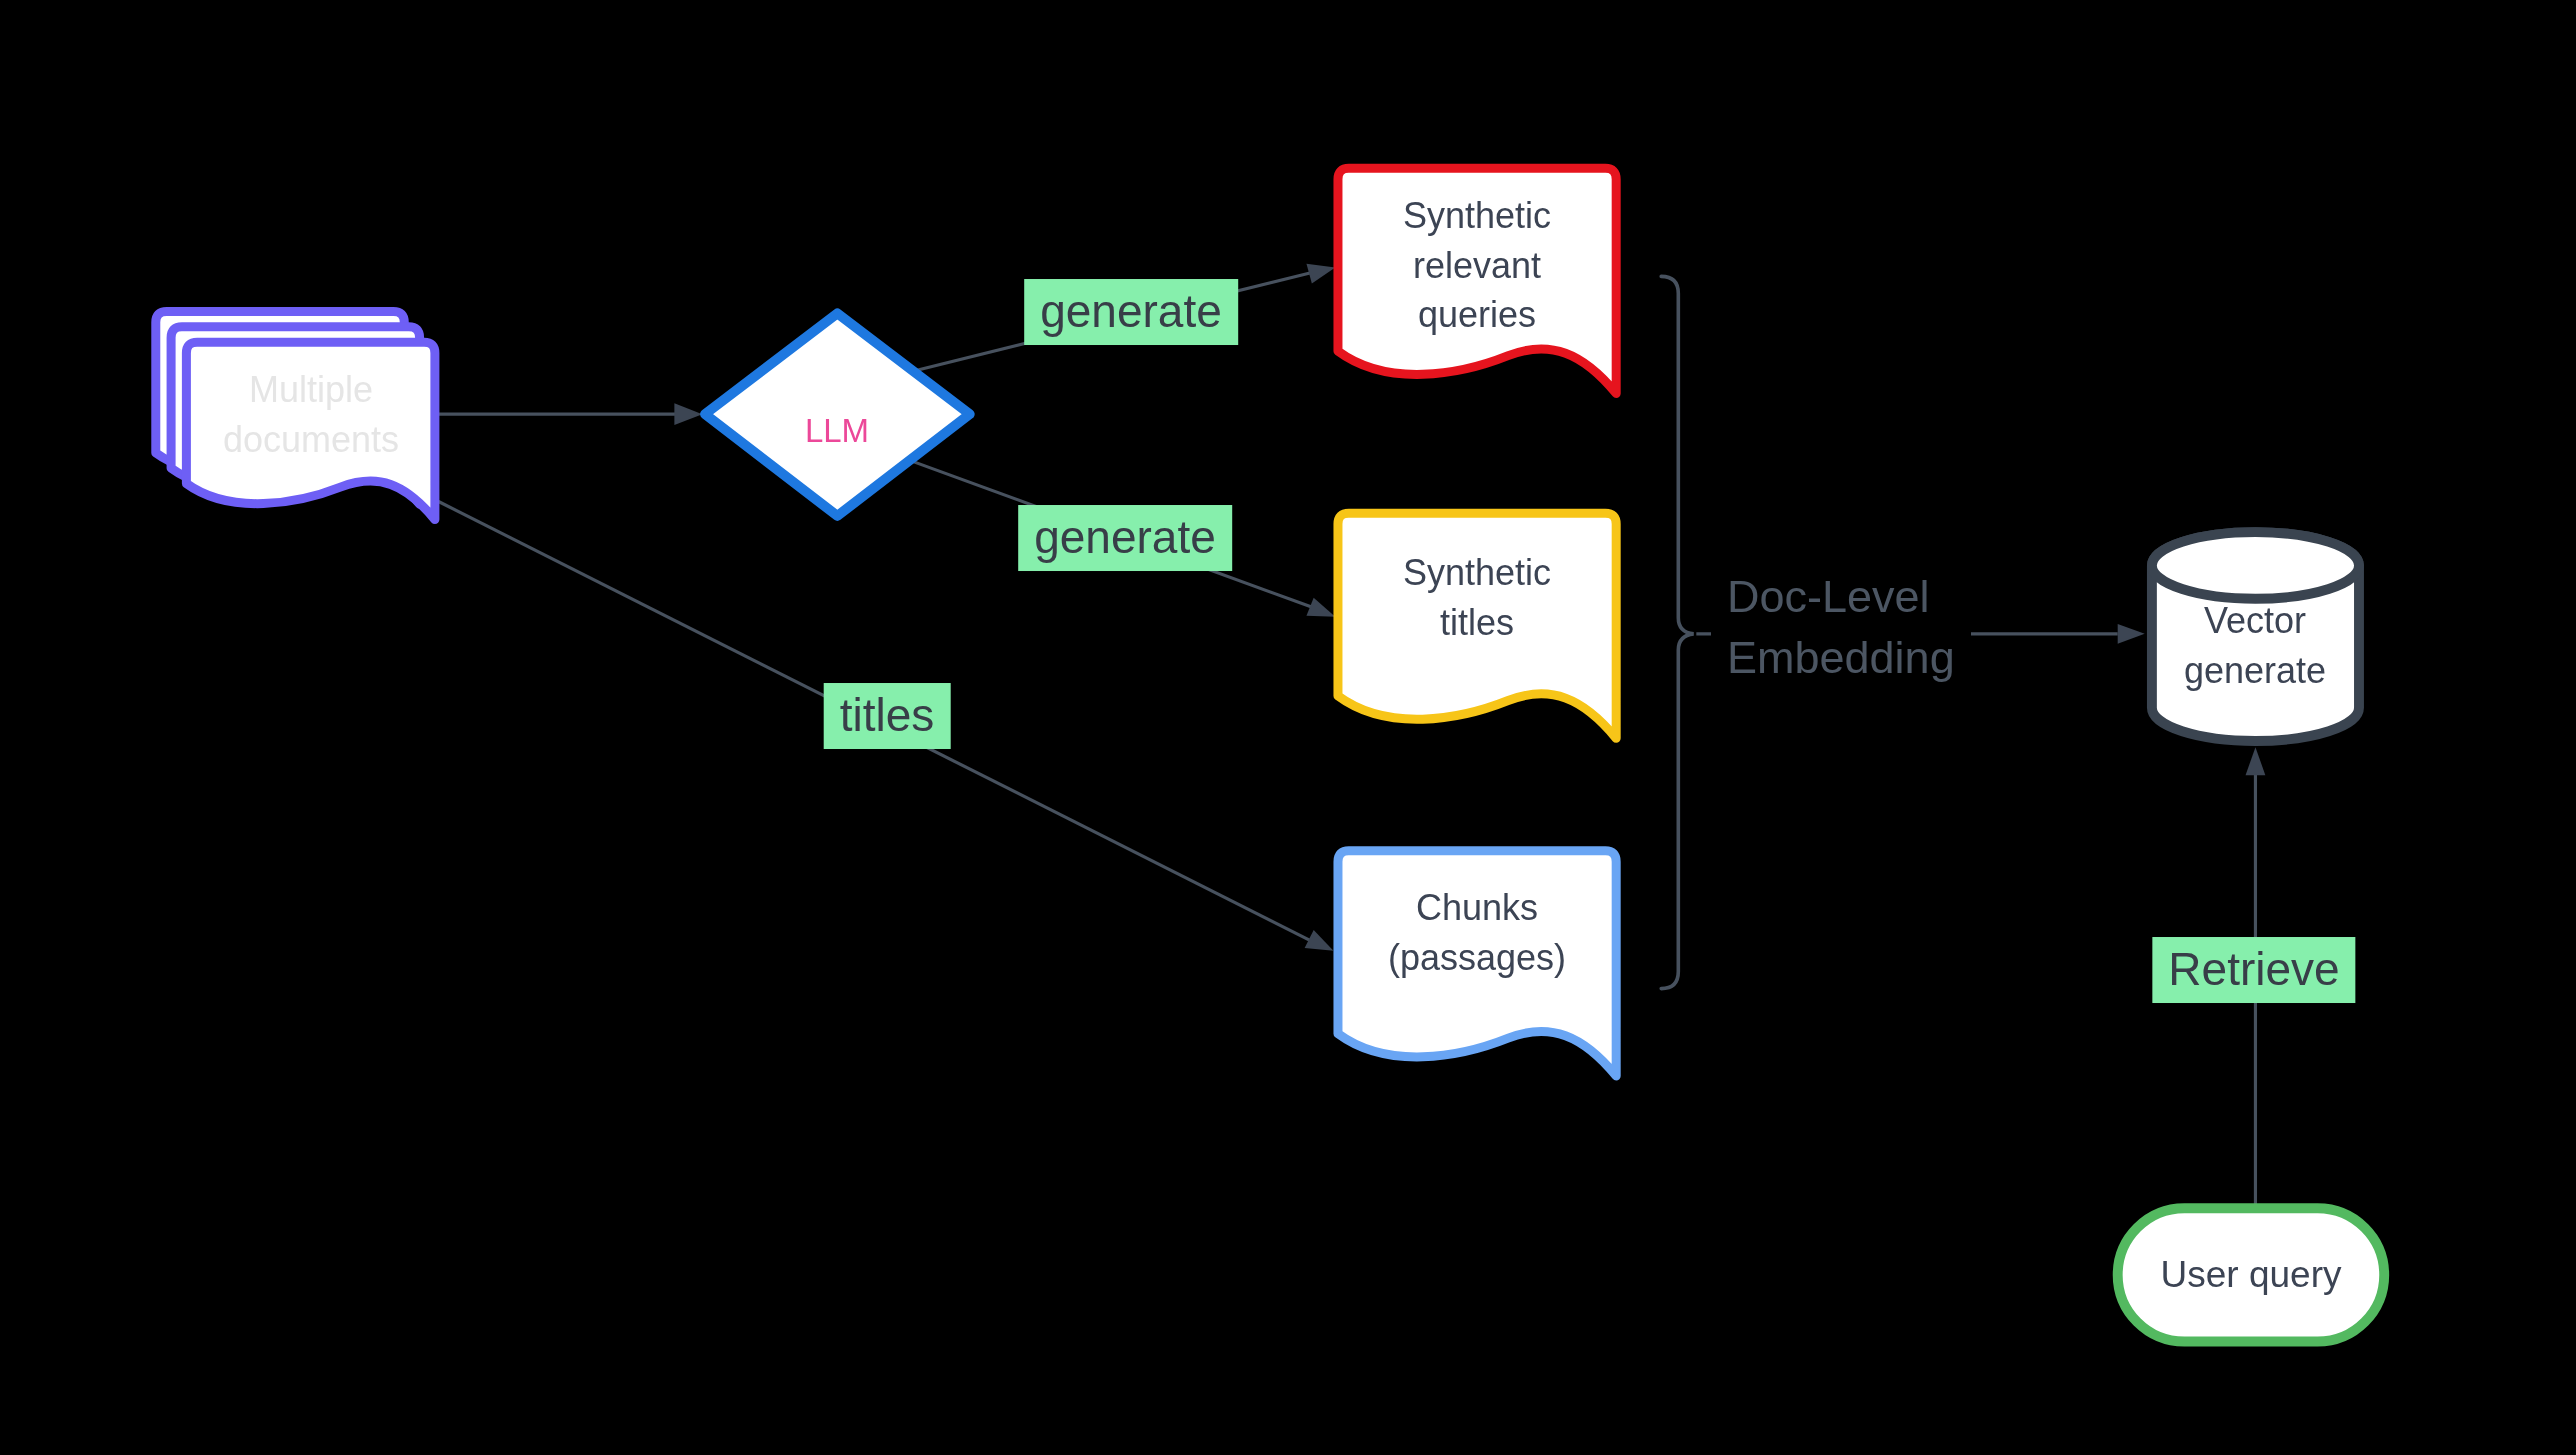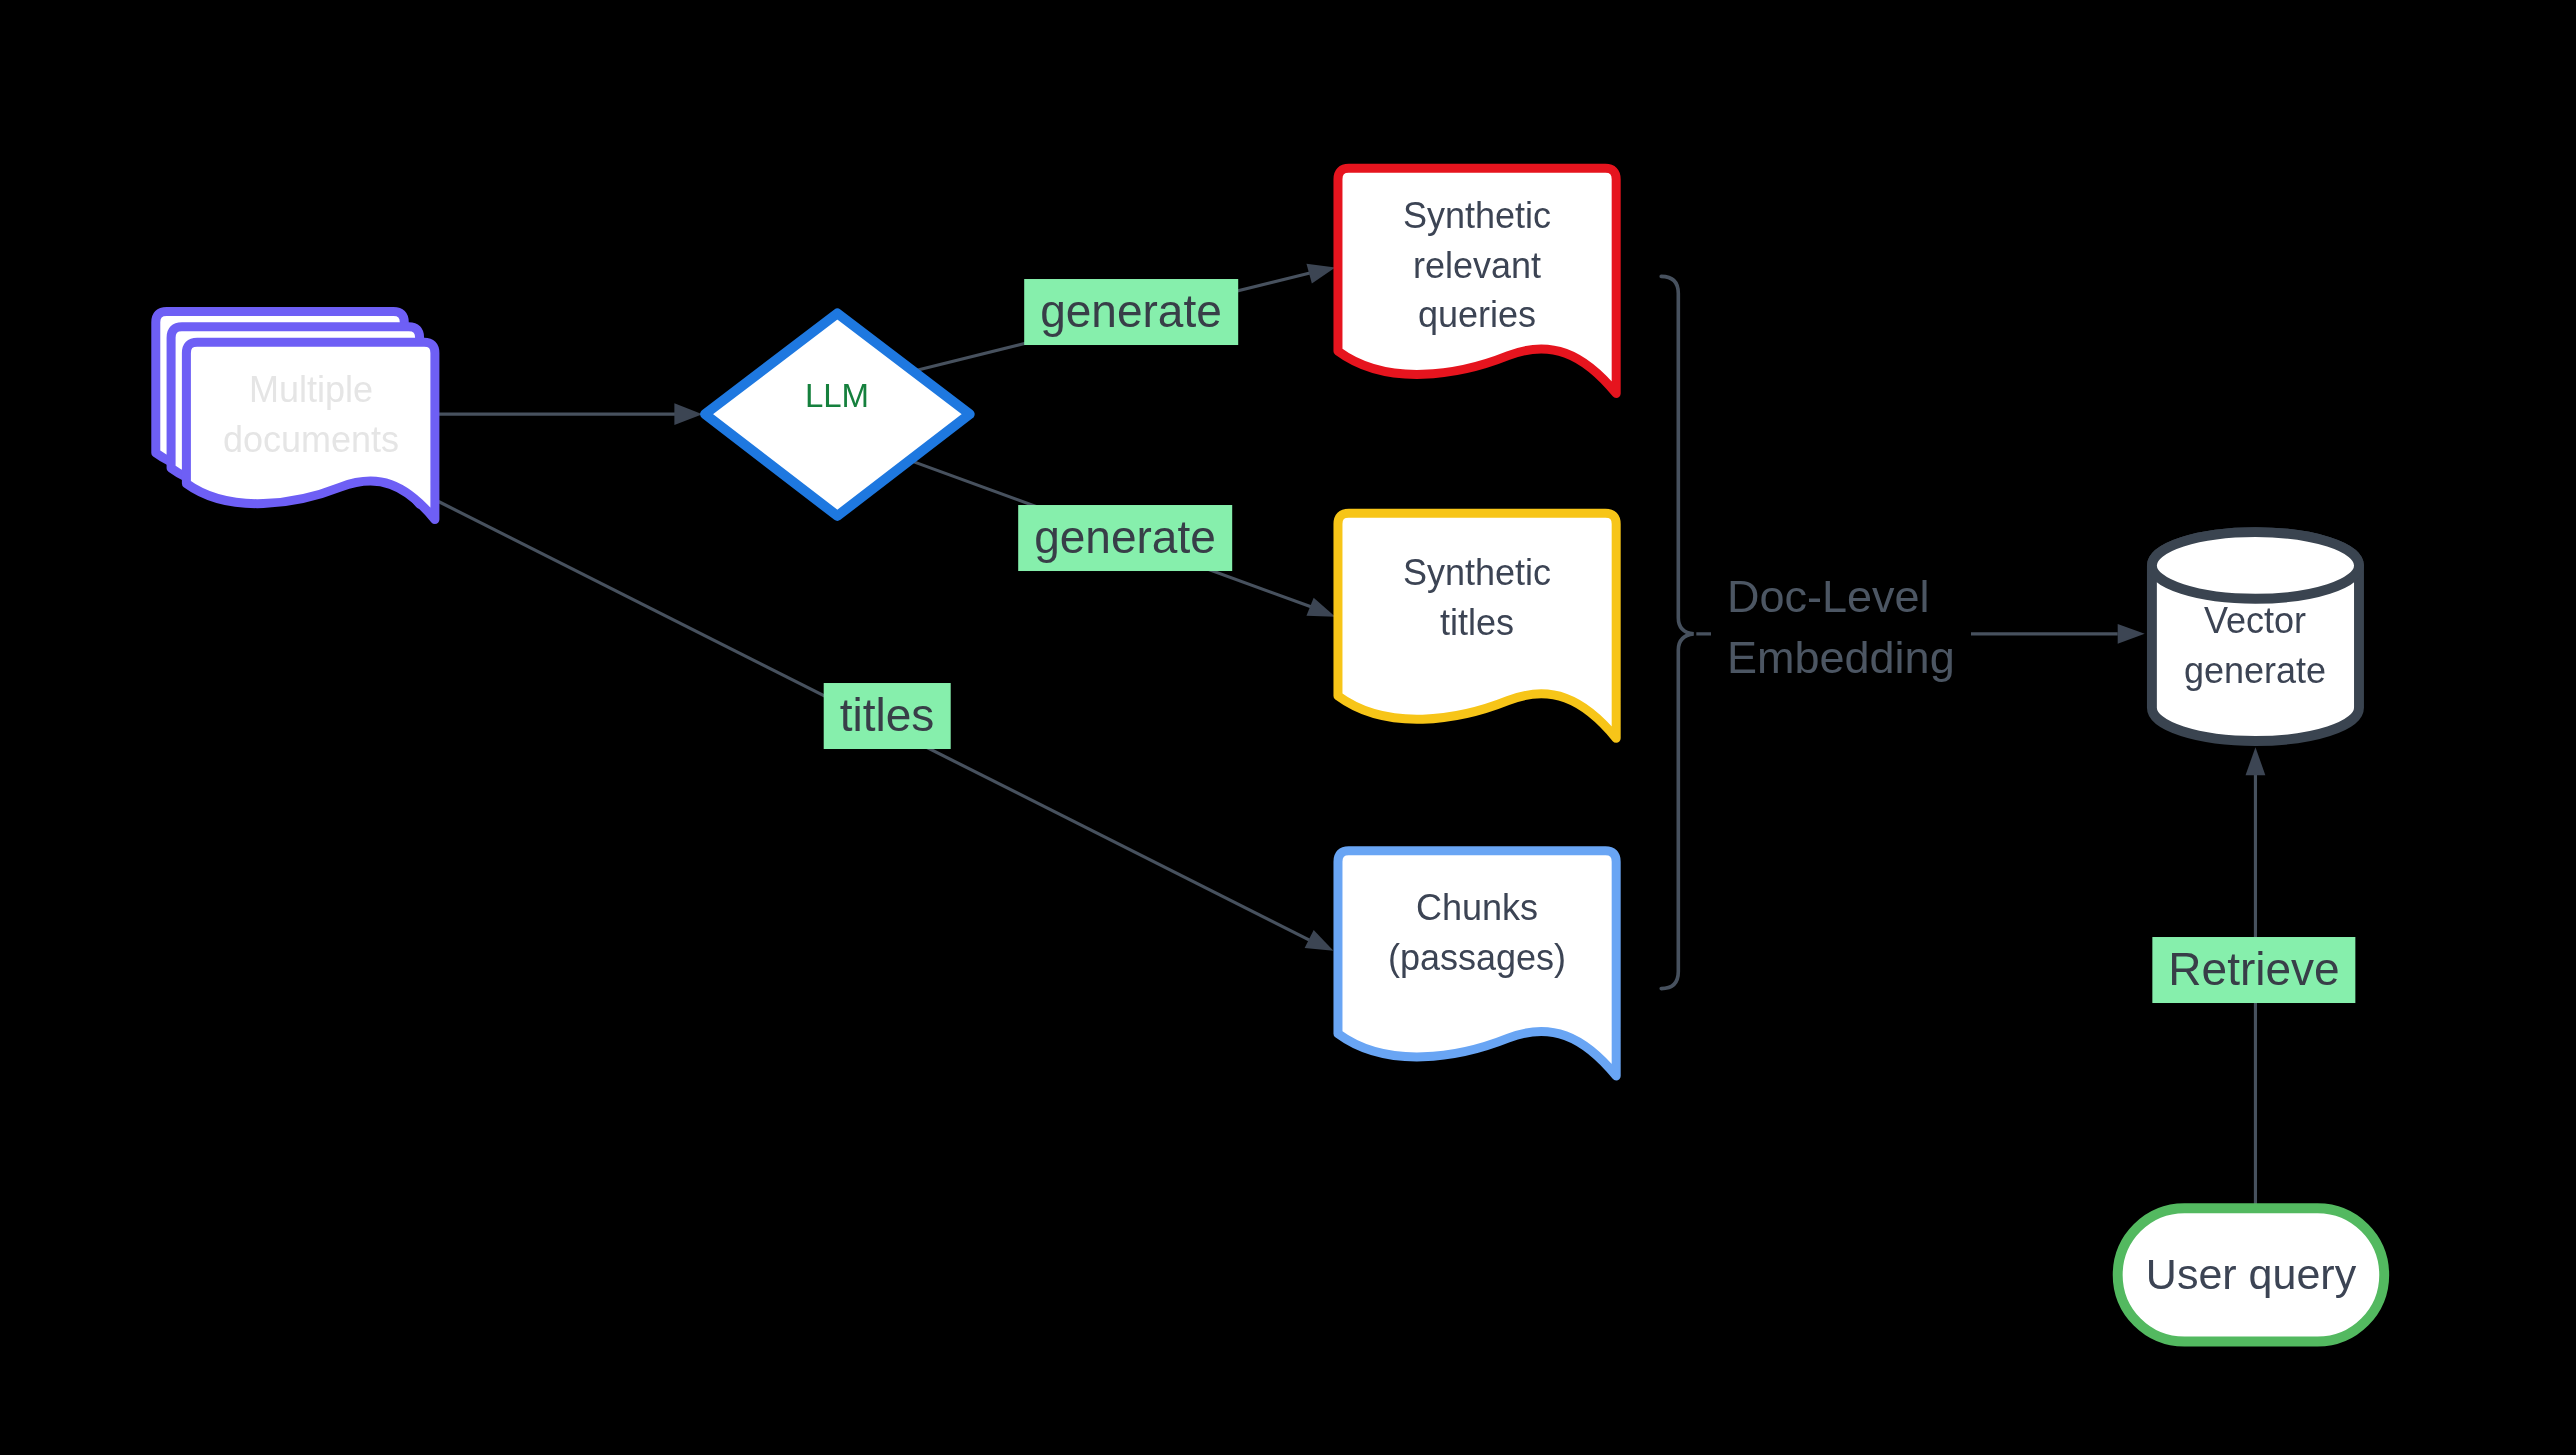--- a/index.html
+++ b/index.html
@@ -16,21 +16,21 @@
     position:absolute;
     z-index:2;
     white-space:pre-line;
     text-align:center;
     width:max-content;
     transform:translate(-50%,-50%);
     line-height:1.38;
   }
   .node-lbl{font-size:36px;font-weight:400;}
   .llm-lbl{font-size:33px;}
-  .pill-lbl{font-size:43px;}
+  .pill-lbl{font-size:37px;}
   .edge-lbl{
     font-size:46px;
     font-weight:400;
     background:#86efac;
     padding:5.4px 16px;
     line-height:1.2;
   }
   .embed-lbl{
     font-size:45px;
     font-weight:400;
@@ -86,21 +86,21 @@
       <path d="M 2390,628 A 115,37 0 0 1 2620,628 L 2620,786 A 115,37 0 0 1 2390,786 Z" fill="#FFFFFF" stroke-width="11" stroke="#3A4450"></path>
       <ellipse cx="2505" cy="628" rx="115" ry="37" fill="#FFFFFF" stroke-width="11" stroke="#3A4450"></ellipse>
     </g>
 
     <rect x="2352" y="1342" width="296" height="148" rx="74" ry="74" fill="#FFFFFF" stroke-width="11" stroke="#53B960"></rect>
   </svg>
 
   <div class="lbl node-lbl" style="left: 311px; top: 415px; color: #e5e5e5;">Multiple
 documents</div>
 
-  <div class="lbl node-lbl llm-lbl" style="left: 837px; top: 396px; color: #15803d;">LLM</div>
+  <div class="lbl node-lbl llm-lbl" style="left: 837px; top: 431px; color: #ec4899;">LLM</div>
 
   <div class="lbl node-lbl" style="left: 1477px; top: 266px; color: rgb(60, 68, 84);">Synthetic
 relevant
 queries</div>
 
   <div class="lbl node-lbl" style="left: 1477px; top: 598px; color: rgb(60, 68, 84);">Synthetic
 titles</div>
 
   <div class="lbl node-lbl" style="left: 1477px; top: 933px; color: rgb(60, 68, 84);">Chunks
 (passages)</div>

